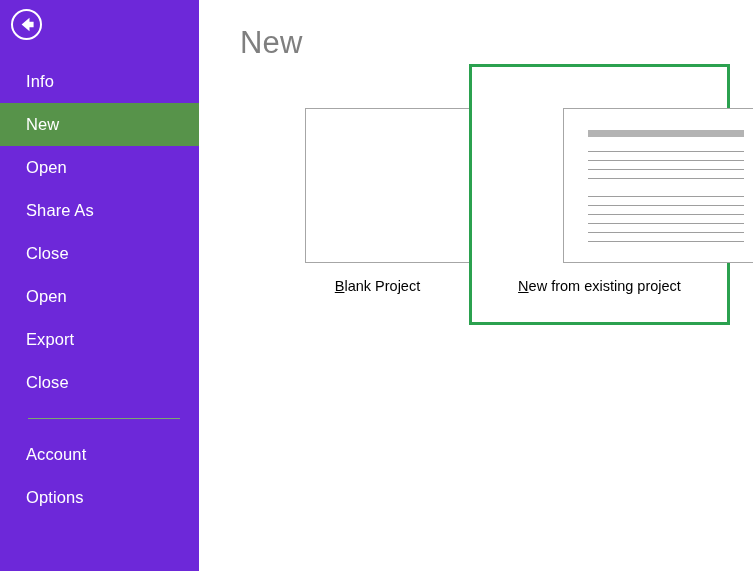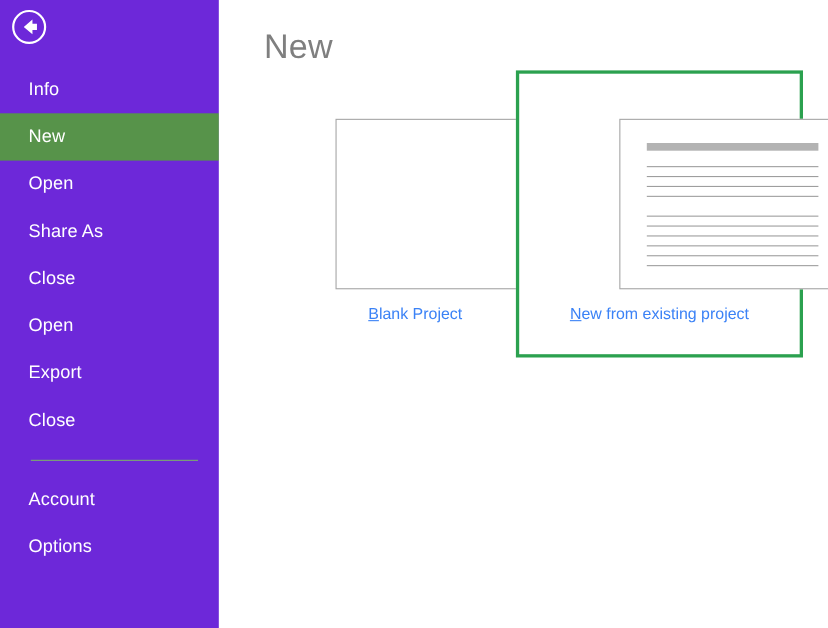--- a/index.html
+++ b/index.html
@@ -112,21 +112,21 @@
     border: 1px solid #a6a6a6;
     background: #ffffff;
     overflow: hidden;
   }
 
   .tile-caption {
     position: absolute;
     width: 100%;
     text-align: center;
     font-size: 14.5px;
-    color: #3b82f6;
+    color: #000000;
     white-space: nowrap;
   }
   .tile-caption .accel {
     text-decoration: underline;
   }
 
   
   #tile-blank { left: 53px; top: 64px; width: 251px; height: 251px; }
   #tile-blank .tile-thumb { left: 53px; top: 44px; width: 206px; height: 155px; }
   #tile-blank .tile-caption { left: 0; top: 214px; }

